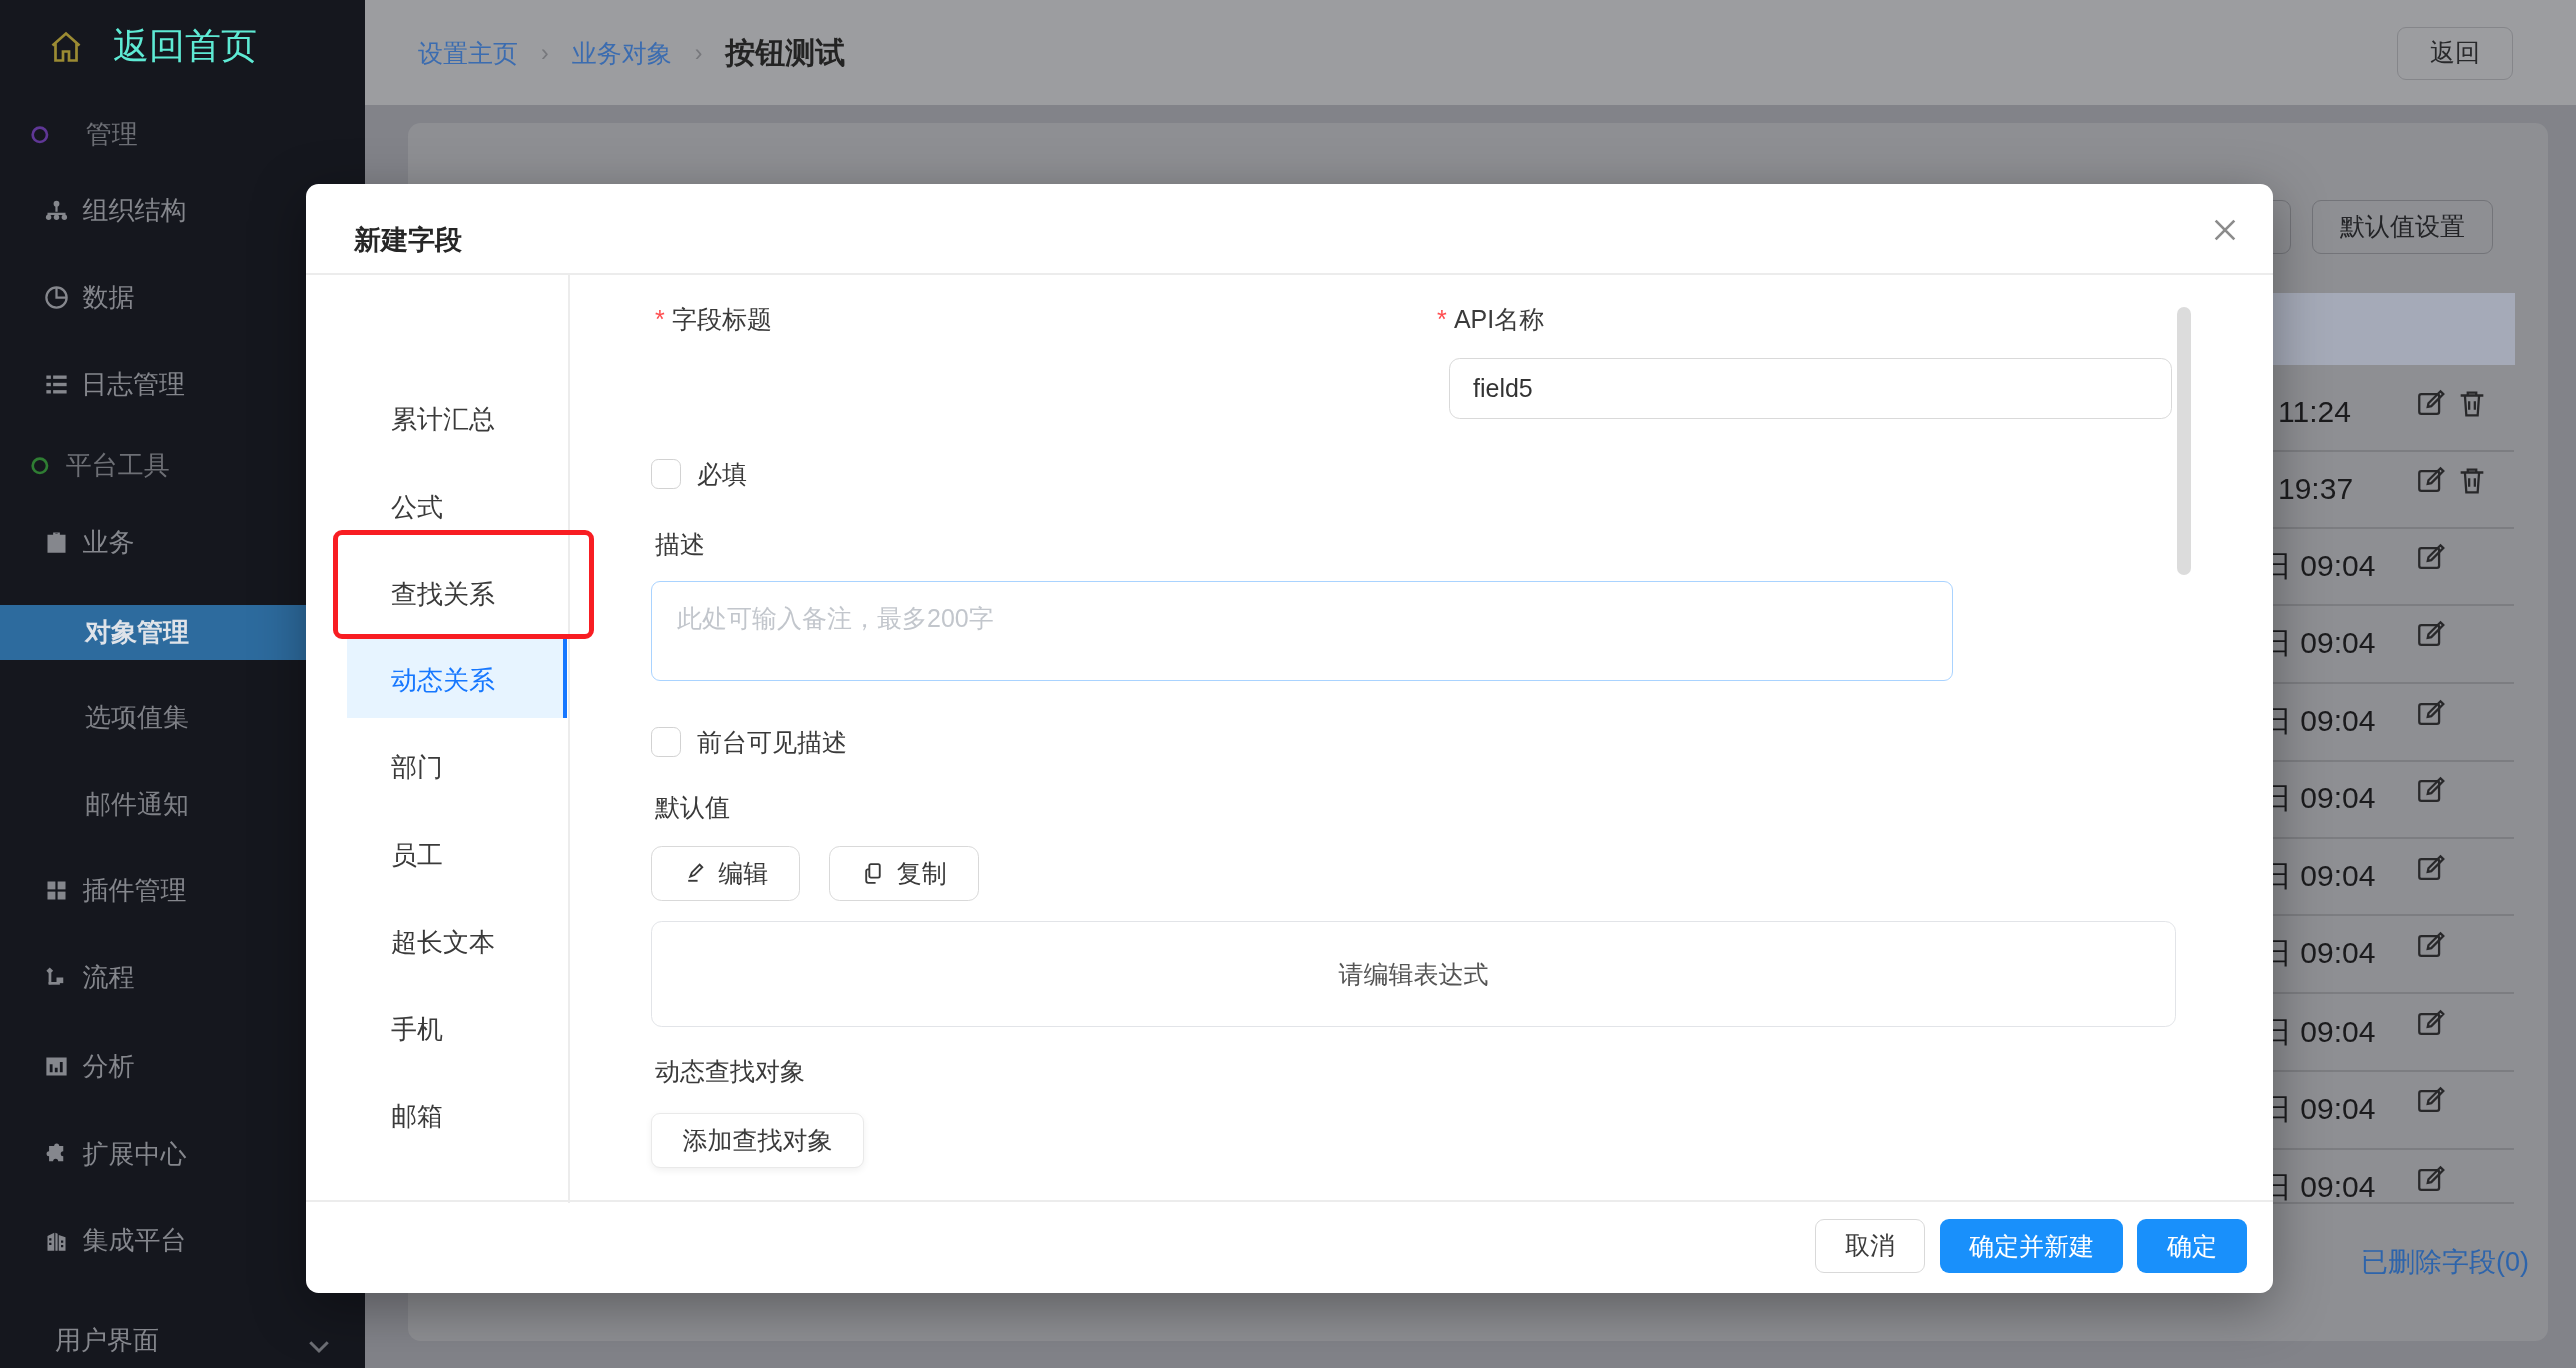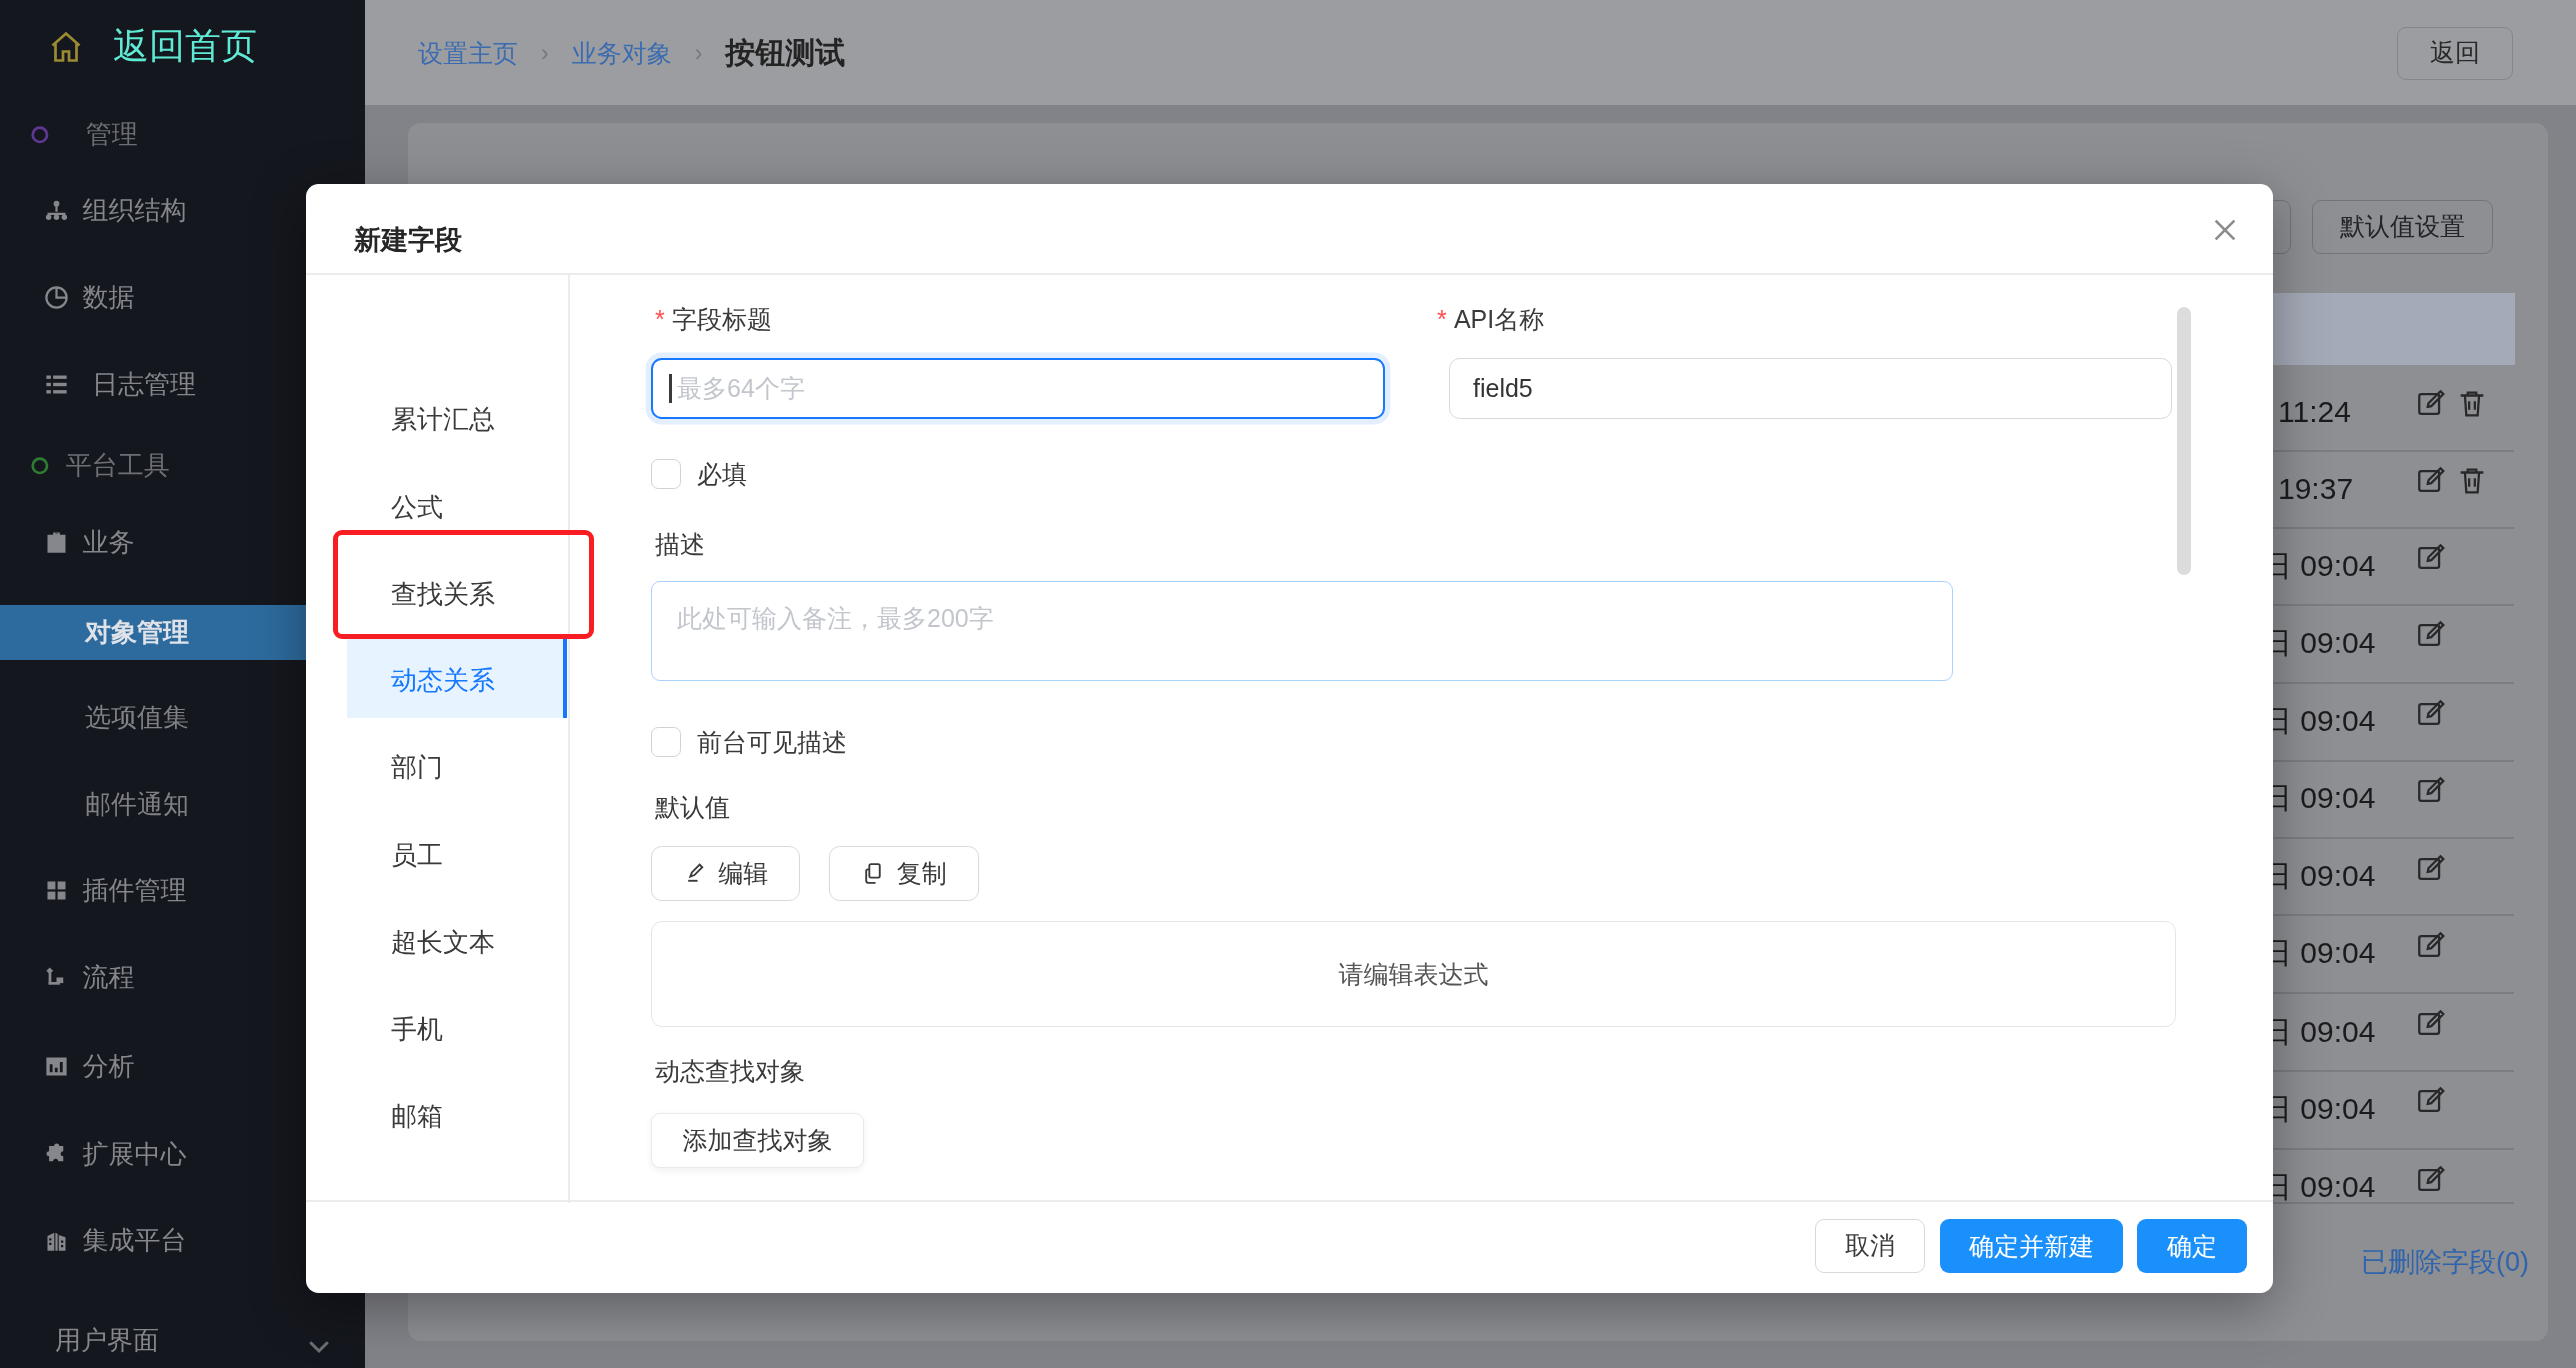--- a/index.html
+++ b/index.html
@@ -183,21 +183,21 @@
         </svg>
       <span class="sb-item">组织结构</span>
     </div>
     <div class="abs ctr" style="left:43px;top:278px;height:39px;gap:12.5px;">
       <svg class="sb-ico" width="27" height="27" viewBox="0 0 24 24" fill="none" stroke="currentColor" stroke-width="2">
           <circle cx="12" cy="12" r="9"></circle>
           <path d="M12 3v9h9"></path>
         </svg>
       <span class="sb-item">数据</span>
     </div>
-    <div class="abs ctr" style="left:43px;top:365px;height:39px;gap:22px;">
+    <div class="abs ctr" style="left:43px;top:365px;height:39px;gap:11px;">
       <svg class="sb-ico" width="27" height="27" viewBox="0 0 24 24" fill="currentColor">
           <rect x="3" y="4" width="4" height="3"></rect>
           <rect x="9" y="4" width="12" height="3"></rect>
           <rect x="3" y="10.5" width="4" height="3"></rect>
           <rect x="9" y="10.5" width="12" height="3"></rect>
           <rect x="3" y="17" width="4" height="3"></rect>
           <rect x="9" y="17" width="12" height="3"></rect>
         </svg>
       <span class="sb-item">日志管理</span>
     </div>
@@ -301,24 +301,20 @@
 
     <div class="abs ctr" style="left:349px;top:116px;height:38px;gap:7.2px;">
       <span class="f-ast">*</span>
       <span class="f-label">字段标题</span>
     </div>
     <div class="abs ctr" style="left:1131px;top:116px;height:38px;gap:7.2px;">
       <span class="f-ast">*</span>
       <span class="f-label">API名称</span>
     </div>
 
-    <div class="abs inp inp-focus ctr" style="left:345px;top:174px;width:734px;height:61px;padding-left:16px;gap:5.4px;">
-      <span class="caret"></span>
-      <span class="ph">最多64个字</span>
-    </div>
     <div class="abs inp inp-norm ctr" style="left:1143px;top:174px;width:723px;height:61px;padding-left:23px;">
       <span class="val">field5</span>
     </div>
 
     <div class="abs ctr" style="left:345px;top:272px;height:36px;gap:16px;">
       <span class="cbx"></span>
       <span class="f-label">必填</span>
     </div>
 
     <div class="abs f-label" style="left:349px;top:344px;">描述</div>

